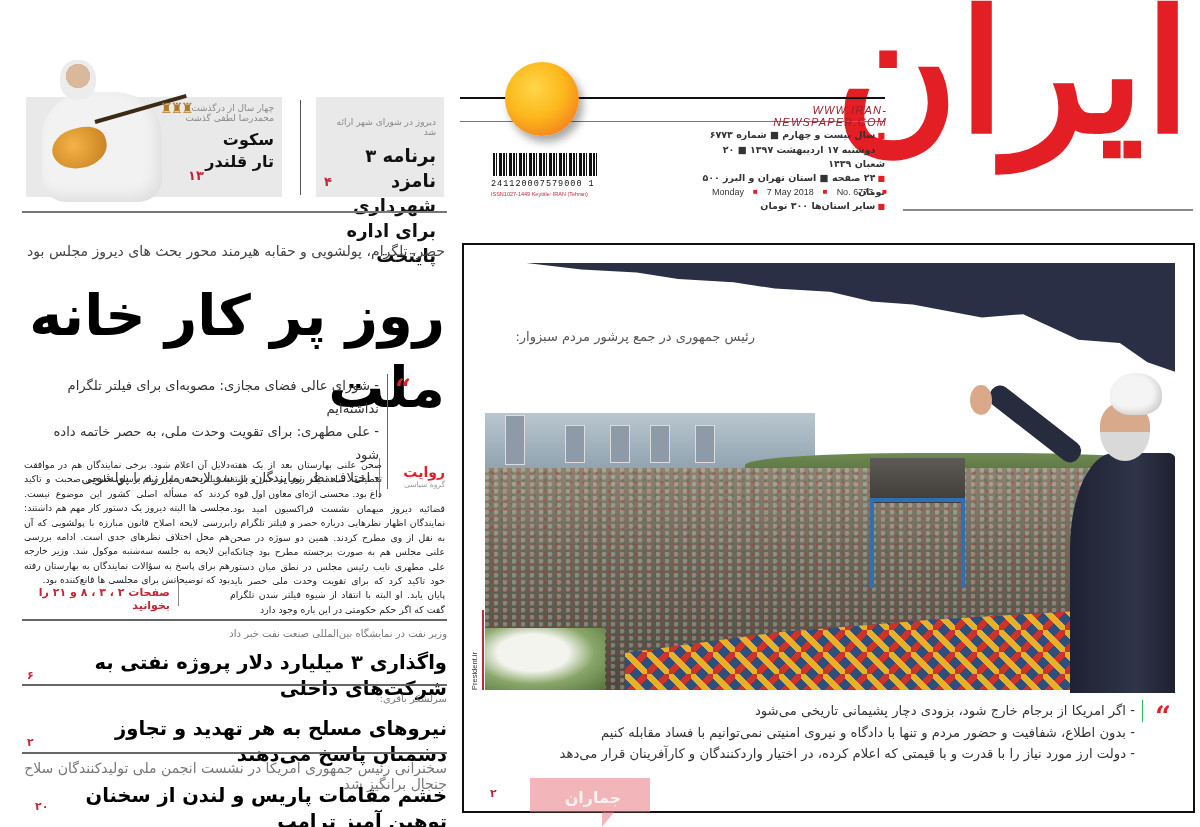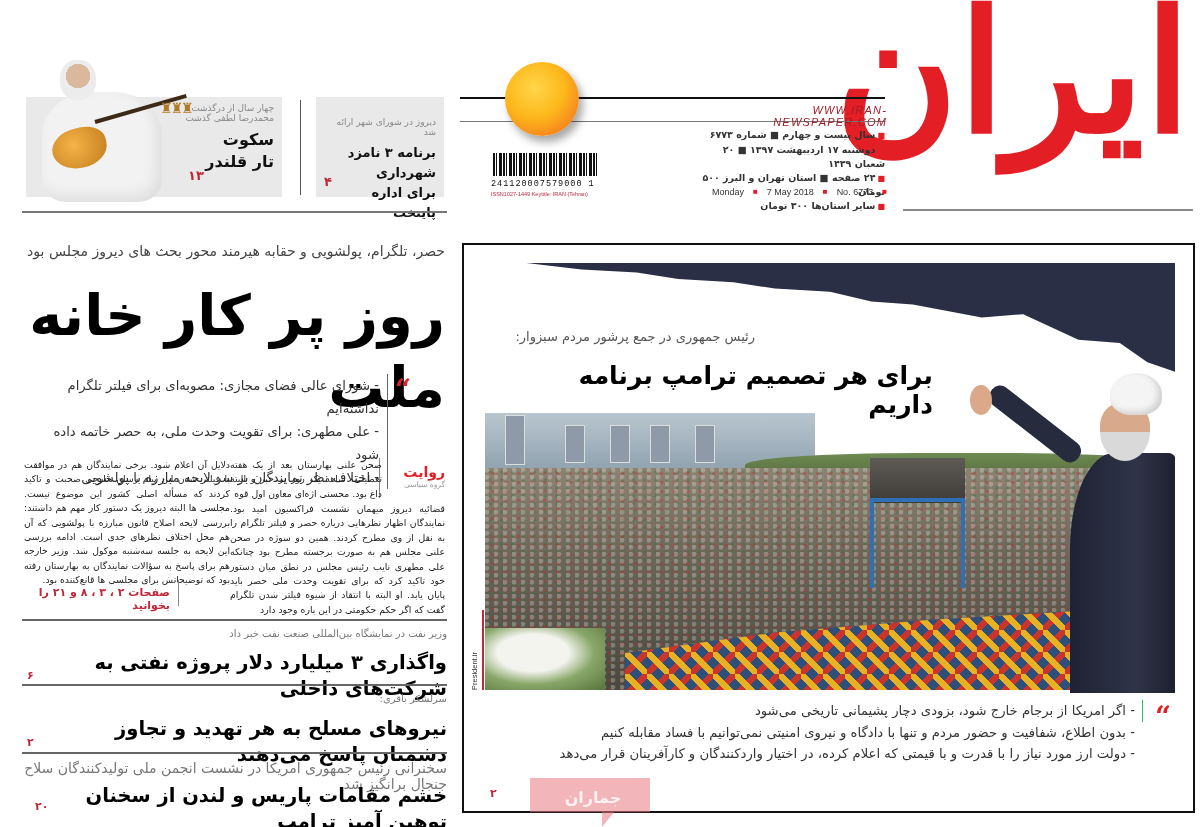--- a/index.html
+++ b/index.html
@@ -29,21 +29,21 @@
      background: repeating-linear-gradient(90deg, #111 0 2px, #fff 2px 3px, #111 3px 4px, #fff 4px 6px, #111 6px 9px, #fff 9px 10px); }
   .barcode-num { left: 491px; top: 179px; width: 110px; font-size: 8.5px; letter-spacing: 1px; color: #111; font-family: "Liberation Mono", monospace; }
   .issn { left: 491px; top: 191px; width: 110px; font-size: 5.5px; color: #c0283a; font-family: "Liberation Sans", sans-serif; }
 
   
   .teaser { background: #e9e9e9; }
   .teaser-1 { left: 316px; top: 97px; width: 128px; height: 100px; }
   .teaser-2 { left: 26px; top: 97px; width: 256px; height: 100px; }
   .vsep { left: 300px; top: 100px; width: 1px; height: 95px; background: #555; }
   .t-kicker { font-size: 9px; color: #888; }
-  .t-head { font-size: 13px; font-weight: bold; color: #111; line-height: 20px; }
+  .t-head { font-size: 18px; font-weight: bold; color: #111; line-height: 25px; }
   .t-page { font-size: 13px; font-weight: bold; color: #c0283a; }
   .tar { left: 52px; top: 128px; width: 55px; height: 40px; border-radius: 50% 40% 50% 50%; background: radial-gradient(circle at 40% 40%, #f4b347, #c27a1b); transform: rotate(-12deg); }
   .tar-neck { left: 95px; top: 120px; width: 95px; height: 4px; background: #3c2a16; transform: rotate(-16deg); transform-origin: left; }
   .tar-pegs { left: 160px; top: 100px; width: 28px; height: 22px; color: #b07a26; font-size: 14px; letter-spacing: -2px; }
   .figure-body { left: 42px; top: 92px; width: 120px; height: 110px; background: #f2f2f2; border-radius: 40% 40% 20% 20%; box-shadow: inset -6px -6px 14px rgba(0,0,0,0.08); }
   .figure-head { left: 60px; top: 60px; width: 36px; height: 40px; border-radius: 45%; background: radial-gradient(circle at 50% 40%, #d9b89b 0 40%, #ececec 41%); }
   .bottom-masthead-rule { left: 22px; top: 211px; width: 425px; height: 2px; background: #777; }
 
   
   .kicker-main { left: 20px; top: 243px; width: 425px; font-size: 14px; color: #444; }
@@ -237,21 +237,20 @@
       <div class="awning-shape"></div>
     </div>
   <div class="president">
     <div class="arm"></div>
     <div class="hand"></div>
     <div class="robe"></div>
     <div class="face"></div>
     <div class="turban"></div>
   </div>
   <div class="photo-kicker">رئیس جمهوری در جمع پرشور مردم سبزوار:</div>
-  <div class="photo-head">برای هر تصمیم ترامپ برنامه داریم</div>
 </div>
 <div class="abs credit">President.ir</div>
 
 <div class="abs quote-mark quote-2">“</div>
 <div class="abs bullets-2 rtl">
   <div class="b1">- اگر امریکا از برجام خارج شود، بزودی دچار پشیمانی تاریخی می‌شود</div>
   <div class="b3">- بدون اطلاع، شفافیت و حضور مردم و تنها با دادگاه و نیروی امنیتی نمی‌توانیم با فساد مقابله کنیم</div>
   <div class="b4">- دولت ارز مورد نیاز را با قدرت و با قیمتی که اعلام کرده، در اختیار واردکنندگان و کارآفرینان قرار می‌دهد</div>
 </div>
 <div class="abs pnum p-photo">۲</div>

